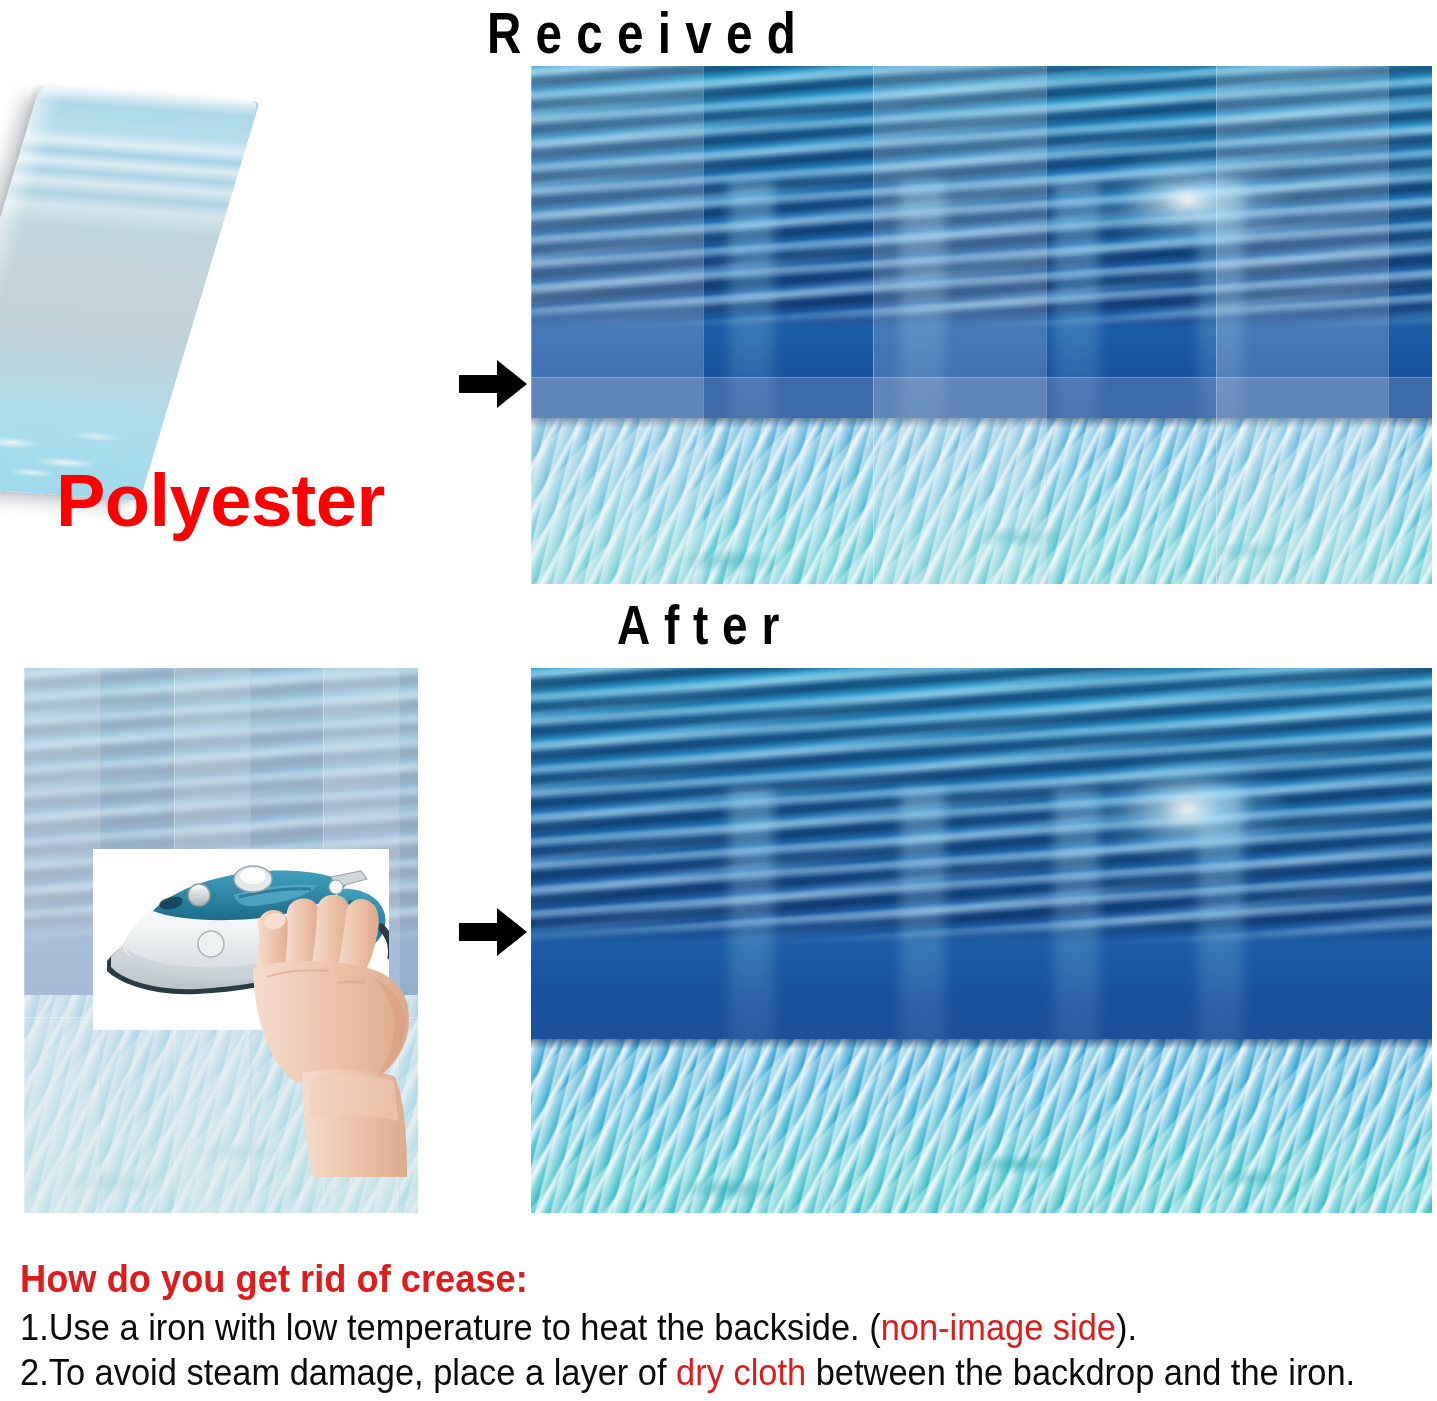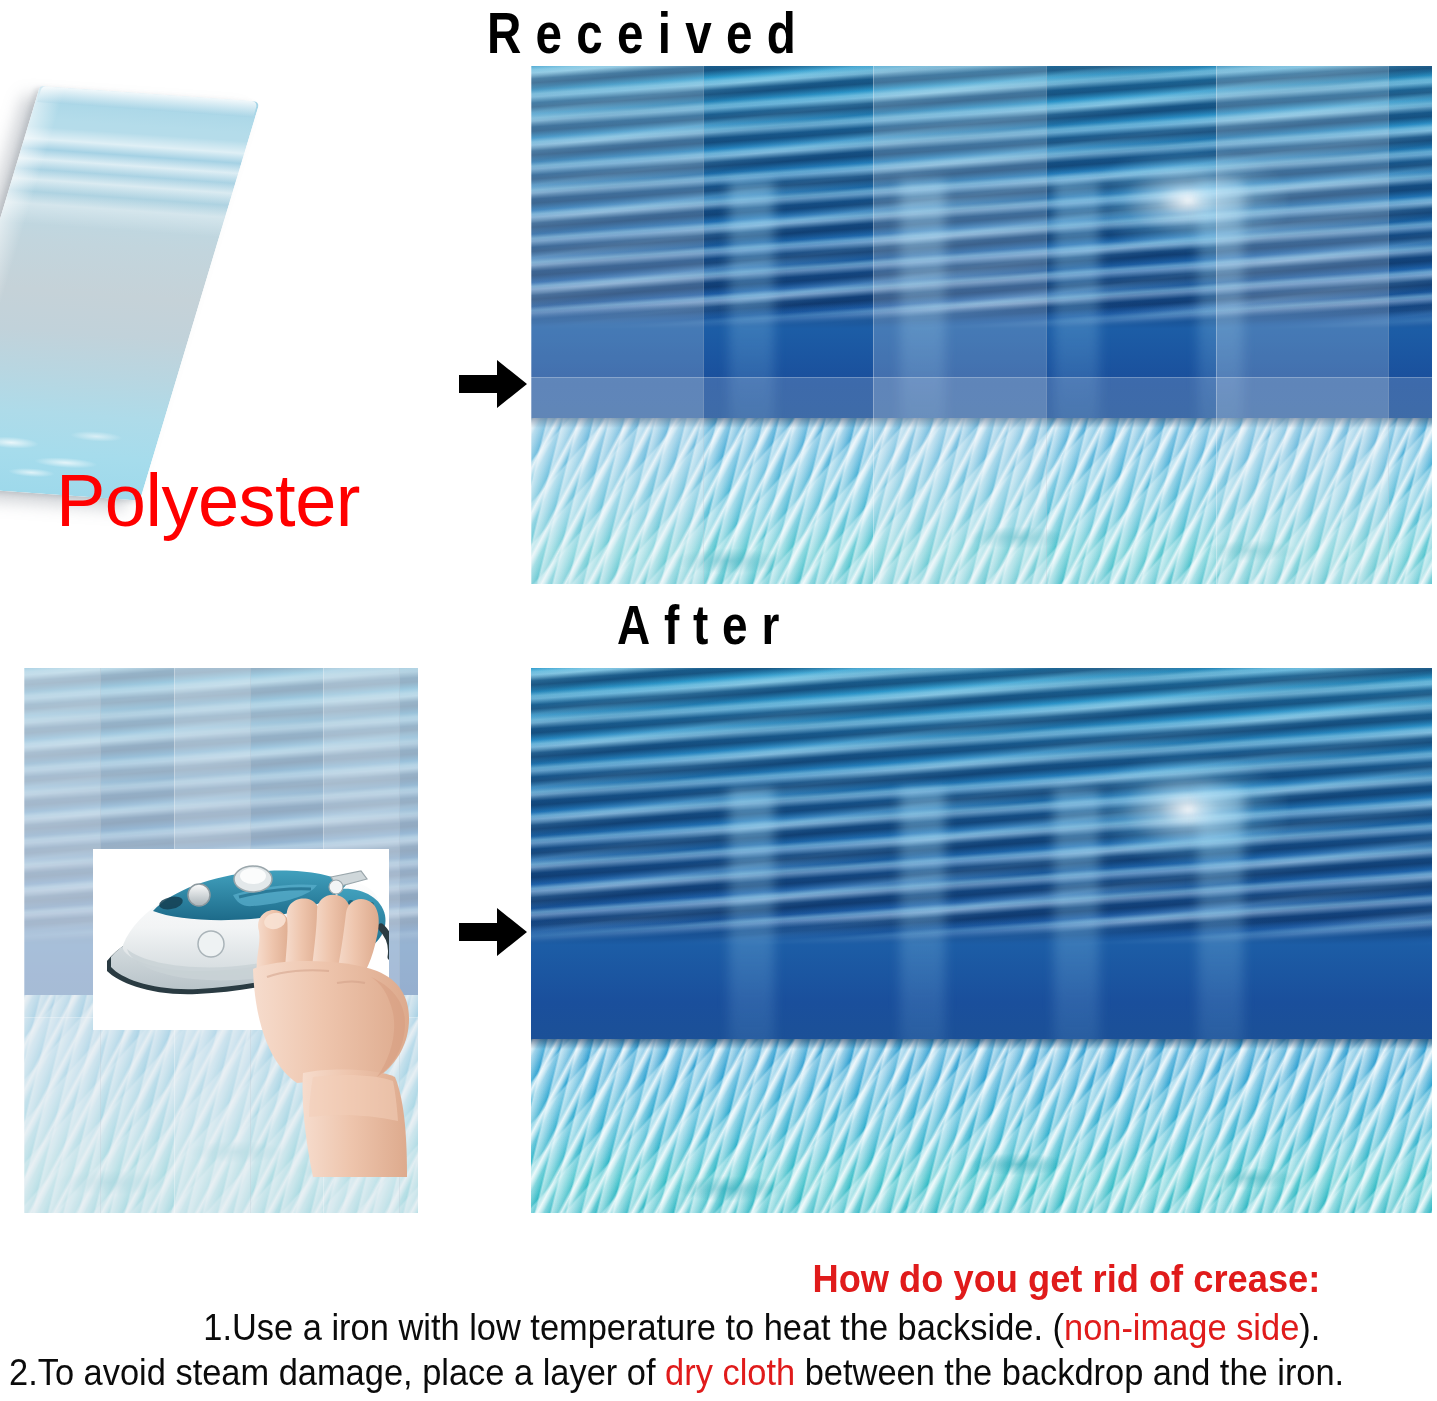--- a/index.html
+++ b/index.html
@@ -121,21 +121,21 @@
     background: linear-gradient(to bottom, rgba(255,255,255,0.85), rgba(160,205,225,0.25));
     border-radius: 4px 6px 0 0;
   }
 
   #label-polyester {
     position: absolute;
     left: 56px;
     top: 462px;
     font-size: 74px;
     line-height: 78px;
-    font-weight: normal;
+    font-weight: bold;
     color: #ff0000;
     letter-spacing: -0.5px;
     white-space: nowrap;
   }
 
   
   .photo {
     position: absolute;
     overflow: hidden;
     background: #2a6aa8;
@@ -304,24 +304,23 @@
     background: #ffffff;
   }
 
   
   #iron-svg { position: absolute; left: 0; top: 0; }
   #hand-svg { position: absolute; left: 150px; top: 28px; }
 
   
   #instructions {
     position: absolute;
-    left: 9px;
+    left: 20px;
     top: 1256px;
     width: 1410px;
-    text-align: right;
   }
   #howto-heading {
     font-size: 39px;
     line-height: 46px;
     font-weight: bold;
     color: #e01b1b;
     transform: scaleX(0.93);
     transform-origin: left center;
     white-space: nowrap;
   }

